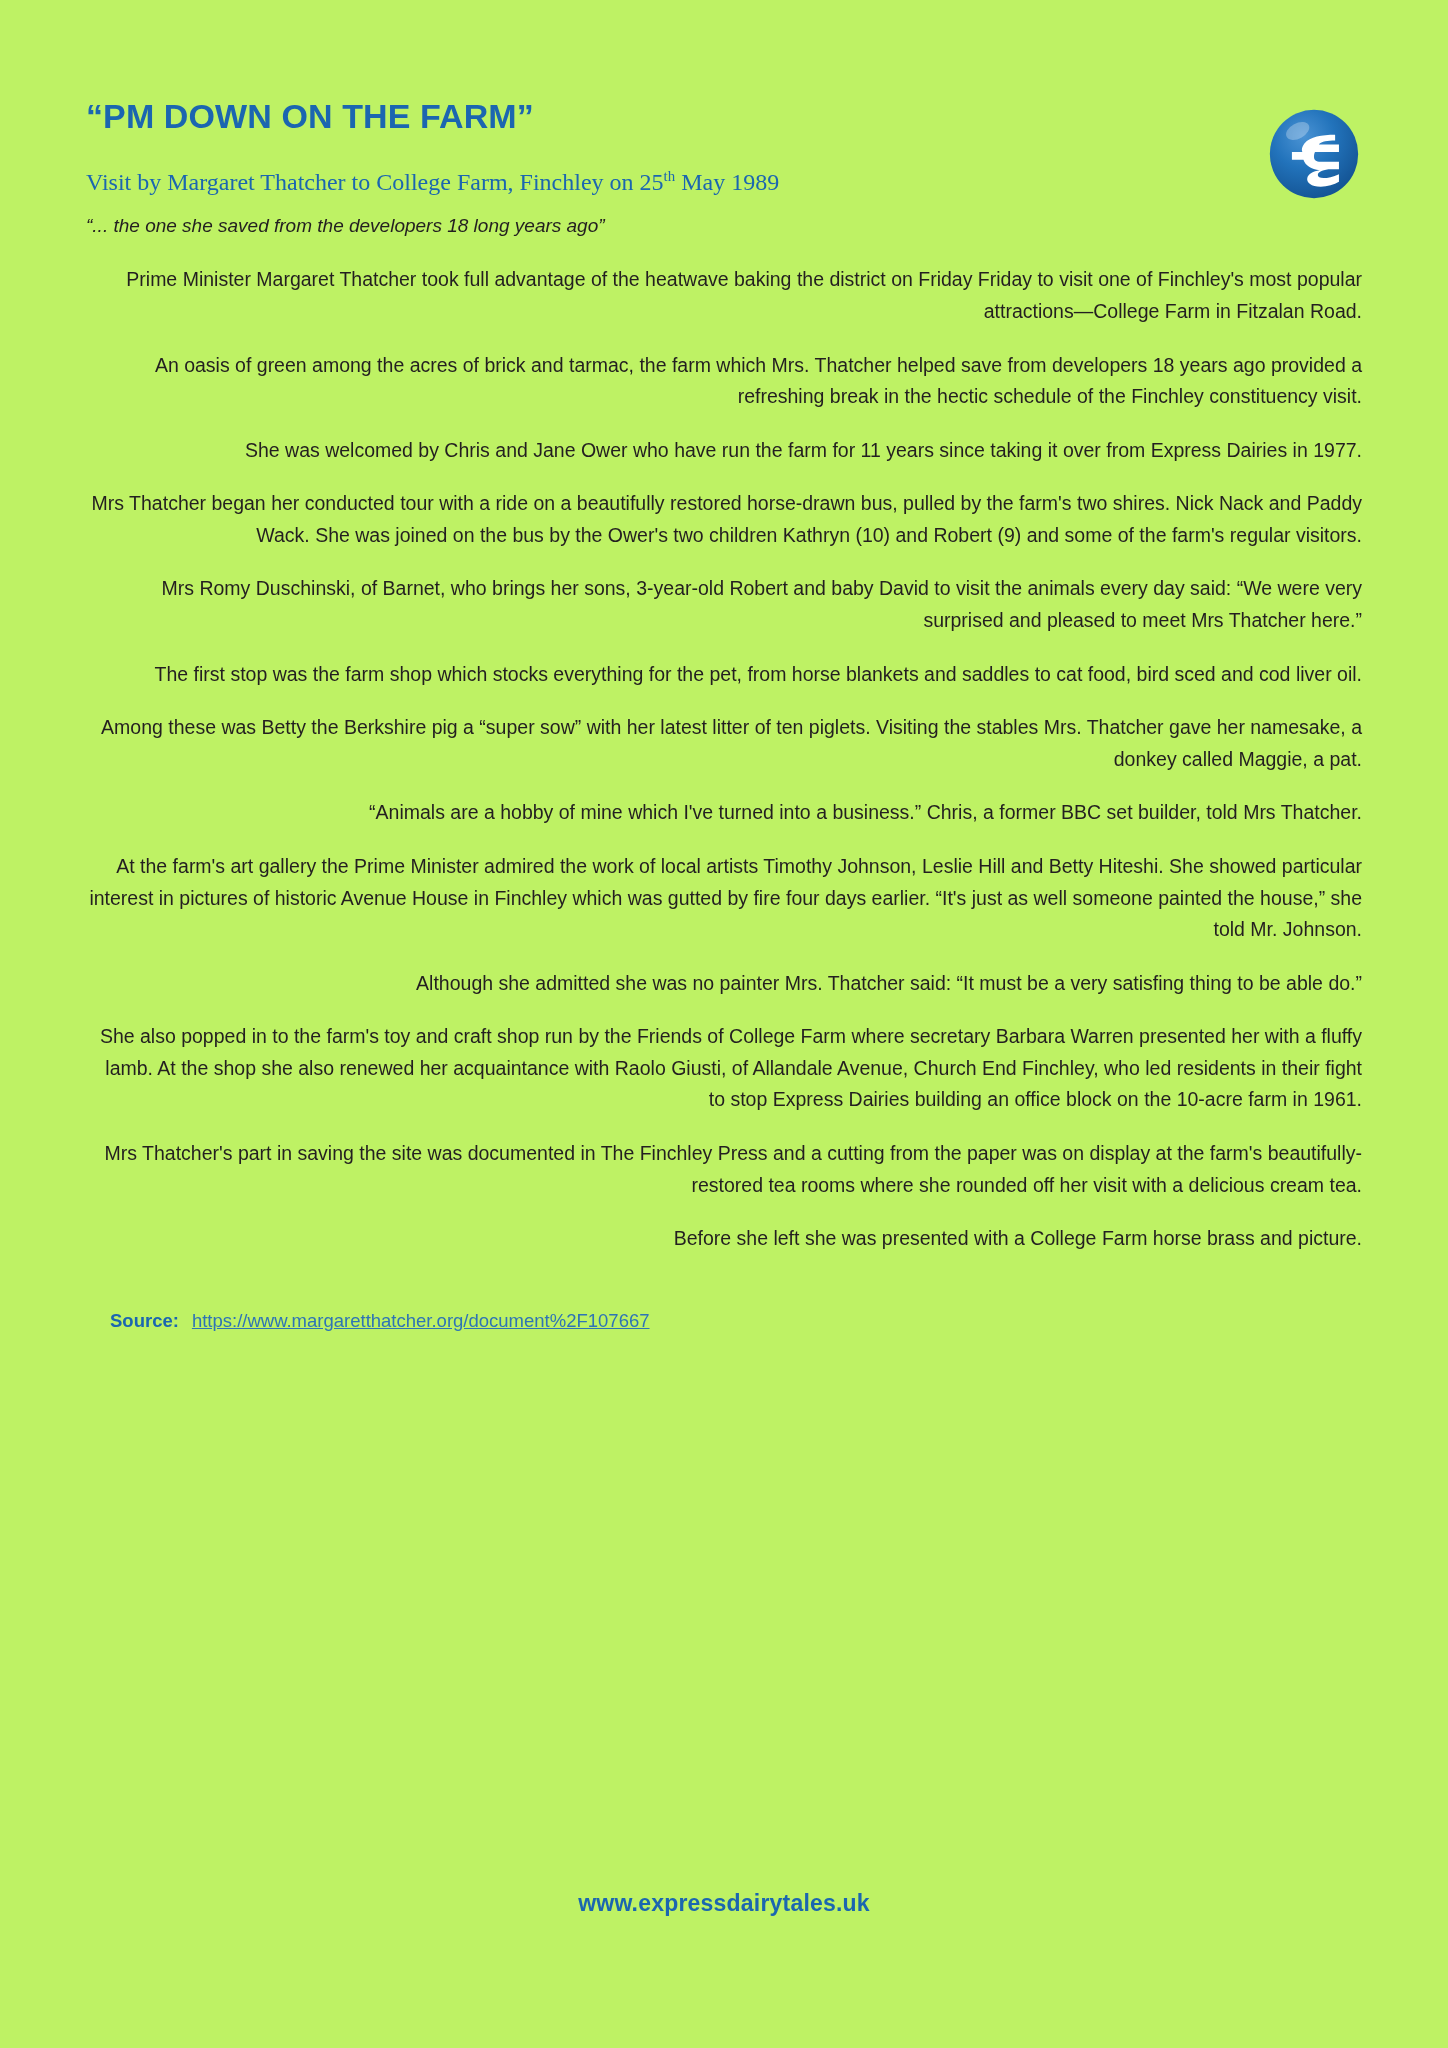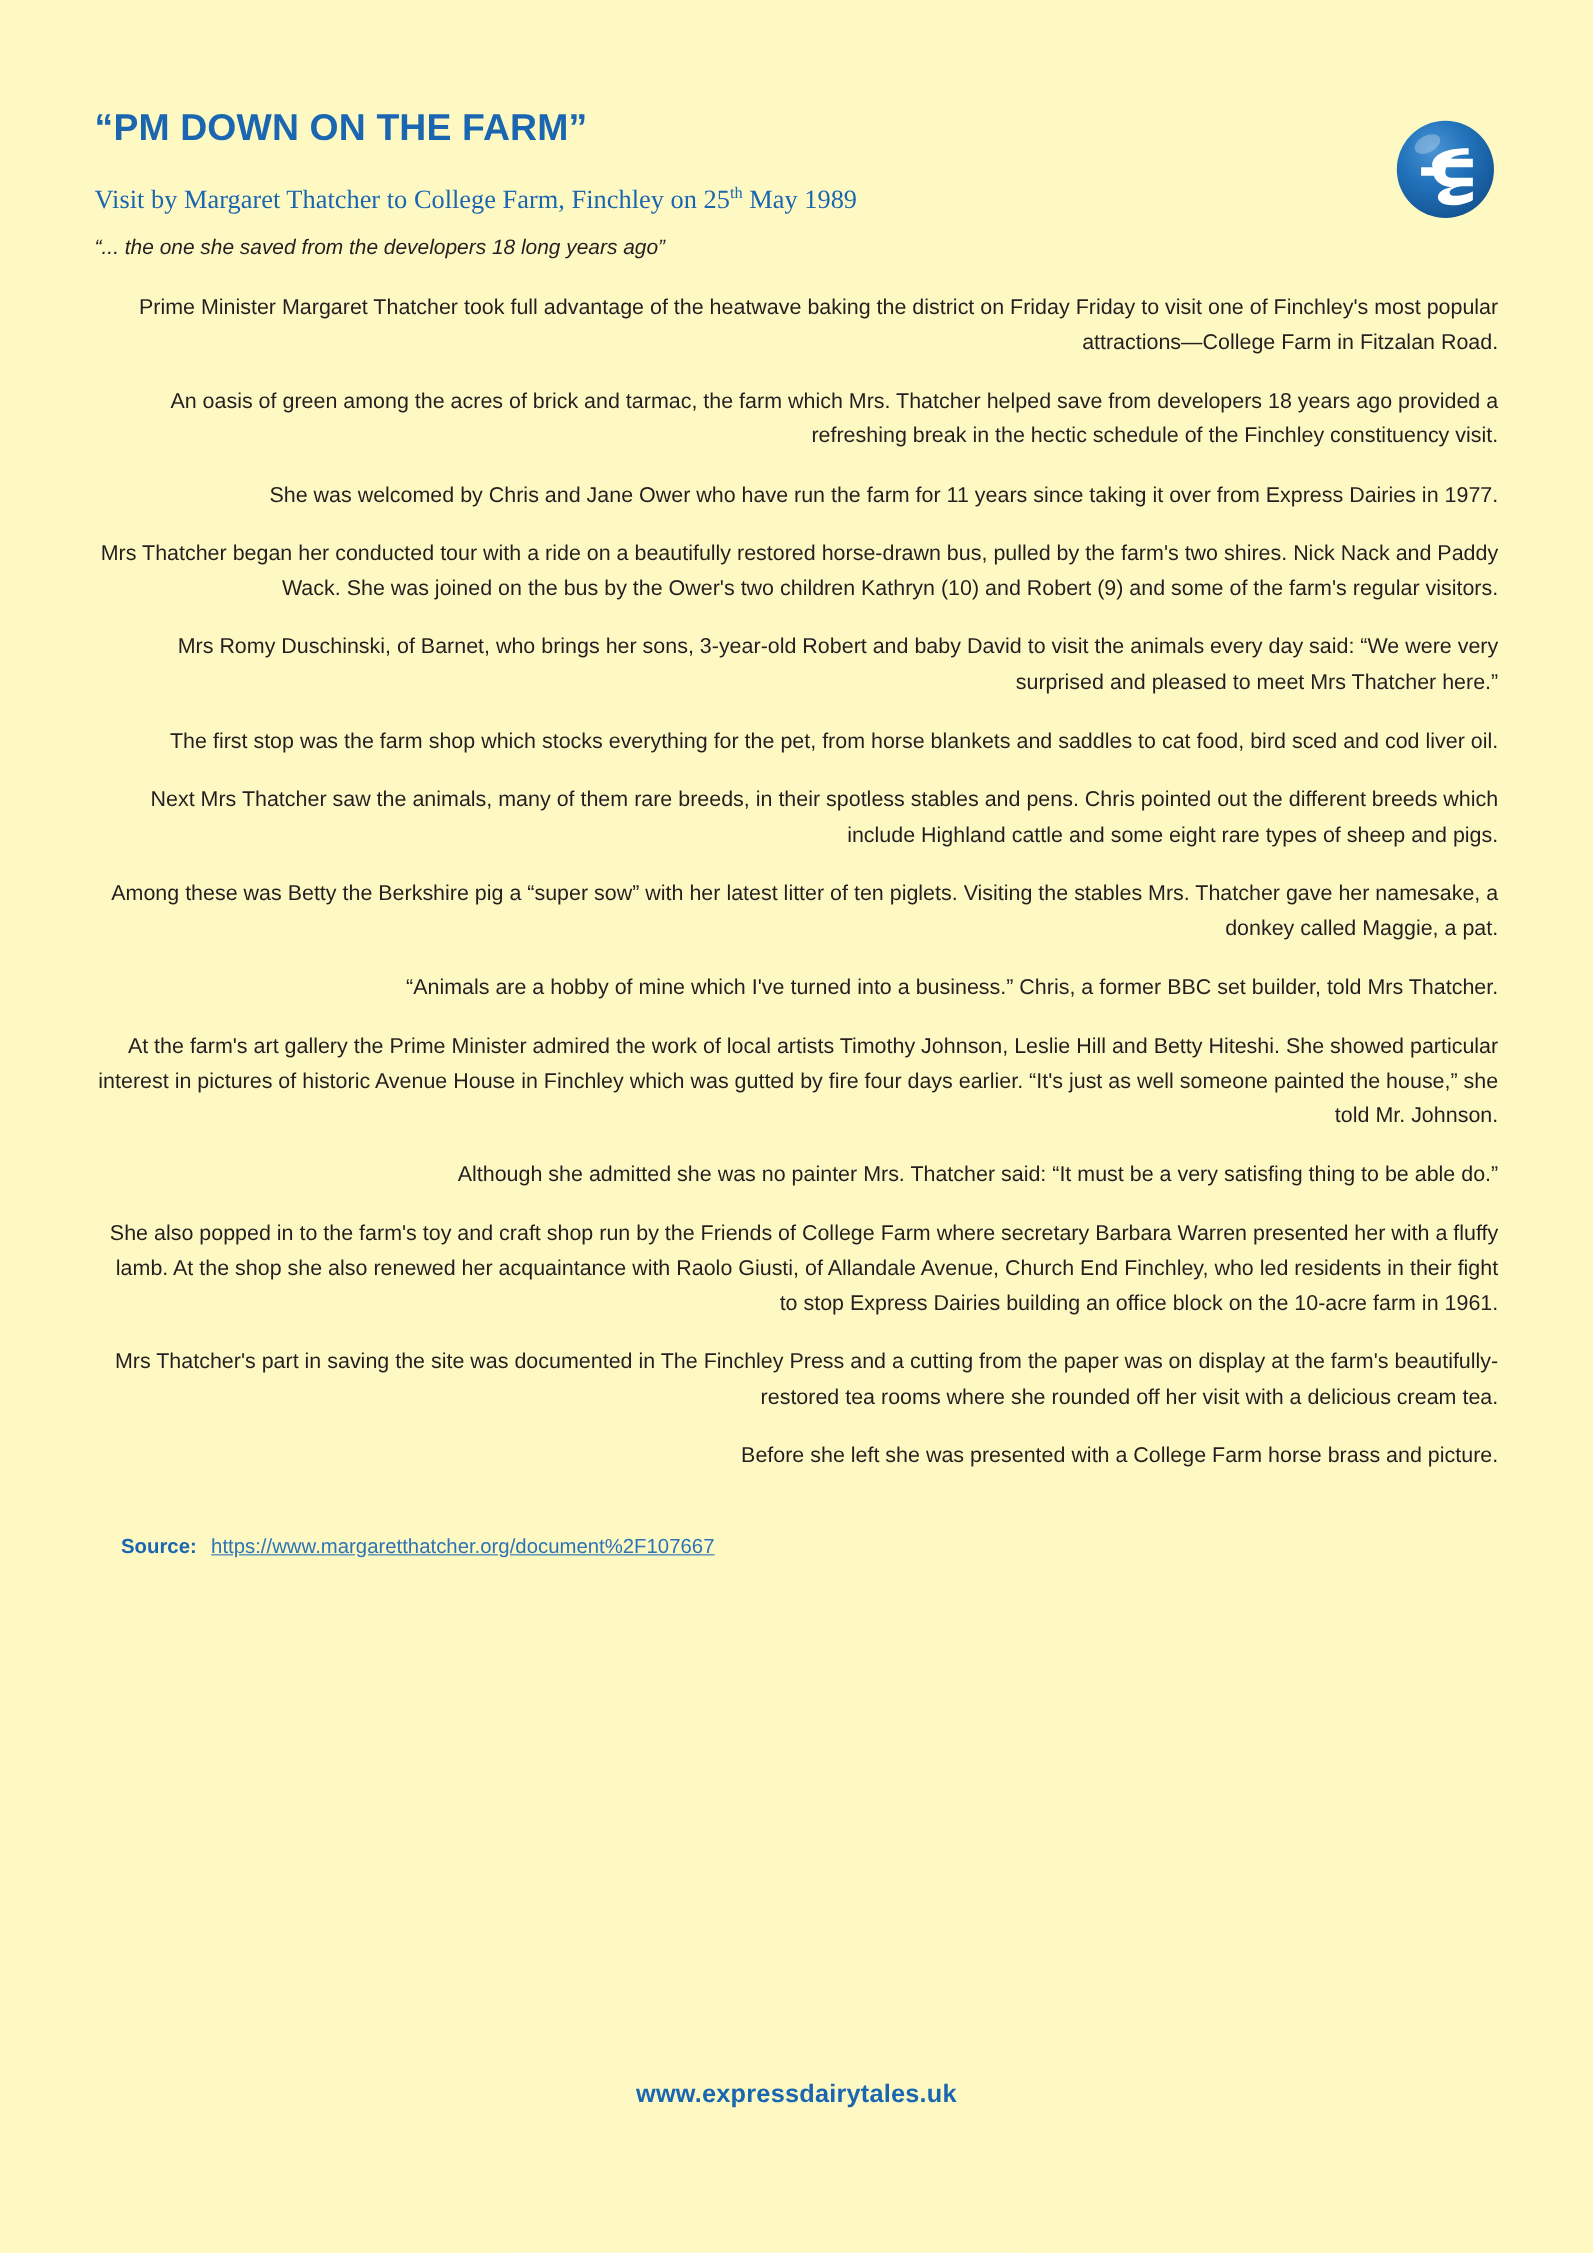--- a/index.html
+++ b/index.html
@@ -9,21 +9,21 @@
     background: #ffffff;
   }
   body {
     font-family: "Liberation Sans", sans-serif;
     -webkit-font-smoothing: antialiased;
   }
   .page {
     position: relative;
     width: 1448px;
     height: 2048px;
-    background: #fef9c3;
+    background: #bef264;
     box-sizing: border-box;
     overflow: hidden;
   }
   .content {
     position: absolute;
     left: 86px;
     top: 96px;
     width: 1276px;
   }
 
@@ -139,21 +139,20 @@
 
     <p class="doc-standfirst">“... the one she saved from the developers 18 long years ago”</p>
 
     <div class="body-copy">
       <p>Prime Minister Margaret Thatcher took full advantage of the heatwave baking the district on Friday Friday to visit one of Finchley's most popular attractions—College Farm in Fitzalan Road.</p>
       <p>An oasis of green among the acres of brick and tarmac, the farm which Mrs. Thatcher helped save from developers 18 years ago provided a refreshing break in the hectic schedule of the Finchley constituency visit.</p>
       <p>She was welcomed by Chris and Jane Ower who have run the farm for 11 years since taking it over from Express Dairies in 1977.</p>
       <p>Mrs Thatcher began her conducted tour with a ride on a beautifully restored horse-drawn bus, pulled by the farm's two shires. Nick Nack and Paddy Wack. She was joined on the bus by the Ower's two children Kathryn (10) and Robert (9) and some of the farm's regular visitors.</p>
       <p>Mrs Romy Duschinski, of Barnet, who brings her sons, 3-year-old Robert and baby David to visit the animals every day said: “We were very surprised and pleased to meet Mrs Thatcher here.”</p>
       <p>The first stop was the farm shop which stocks everything for the pet, from horse blankets and saddles to cat food, bird sced and cod liver oil.</p>
-      <p>Next Mrs Thatcher saw the animals, many of them rare breeds, in their spotless stables and pens. Chris pointed out the different breeds which include Highland cattle and some eight rare types of sheep and pigs.</p>
       <p>Among these was Betty the Berkshire pig a “super sow” with her latest litter of ten piglets. Visiting the stables Mrs. Thatcher gave her namesake, a donkey called Maggie, a pat.</p>
       <p>“Animals are a hobby of mine which I've turned into a business.” Chris, a former BBC set builder, told Mrs Thatcher.</p>
       <p>At the farm's art gallery the Prime Minister admired the work of local artists Timothy Johnson, Leslie Hill and Betty Hiteshi. She showed particular interest in pictures of historic Avenue House in Finchley which was gutted by fire four days earlier. “It's just as well someone painted the house,” she told Mr. Johnson.</p>
       <p>Although she admitted she was no painter Mrs. Thatcher said: “It must be a very satisfing thing to be able do.”</p>
       <p>She also popped in to the farm's toy and craft shop run by the Friends of College Farm where secretary Barbara Warren presented her with a fluffy lamb. At the shop she also renewed her acquaintance with Raolo Giusti, of Allandale Avenue, Church End Finchley, who led residents in their fight to stop Express Dairies building an office block on the 10-acre farm in 1961.</p>
       <p>Mrs Thatcher's part in saving the site was documented in The Finchley Press and a cutting from the paper was on display at the farm's beautifully-restored tea rooms where she rounded off her visit with a delicious cream tea.</p>
       <p>Before she left she was presented with a College Farm horse brass and picture.</p>
     </div>
 
     <div class="source-line">

